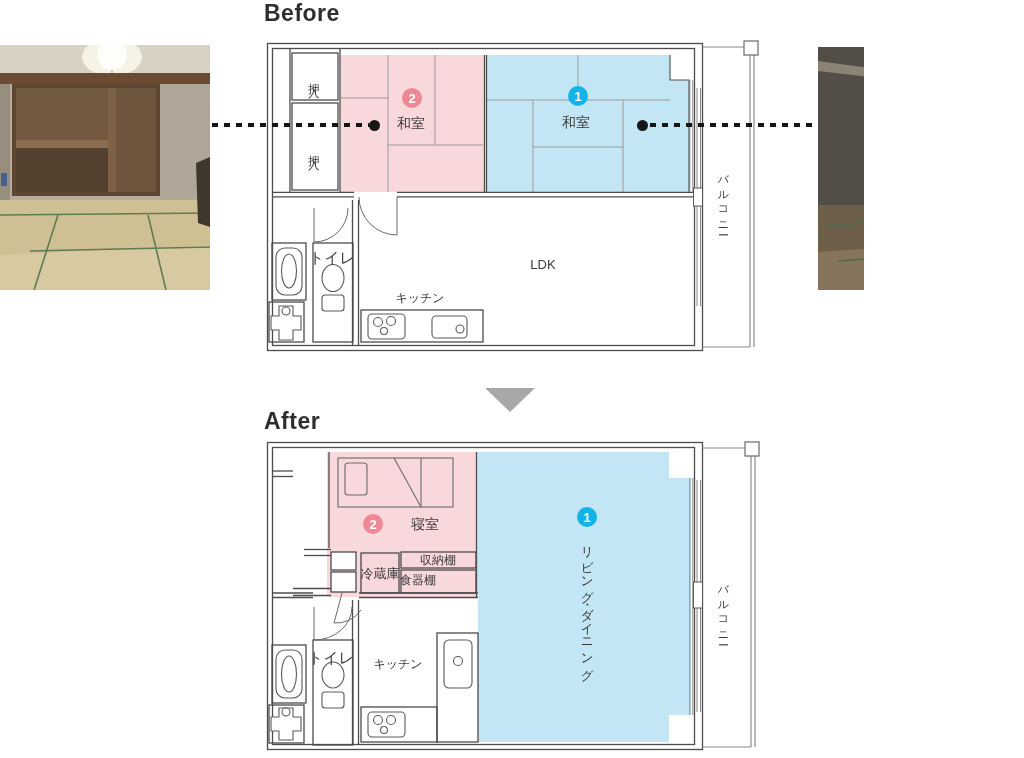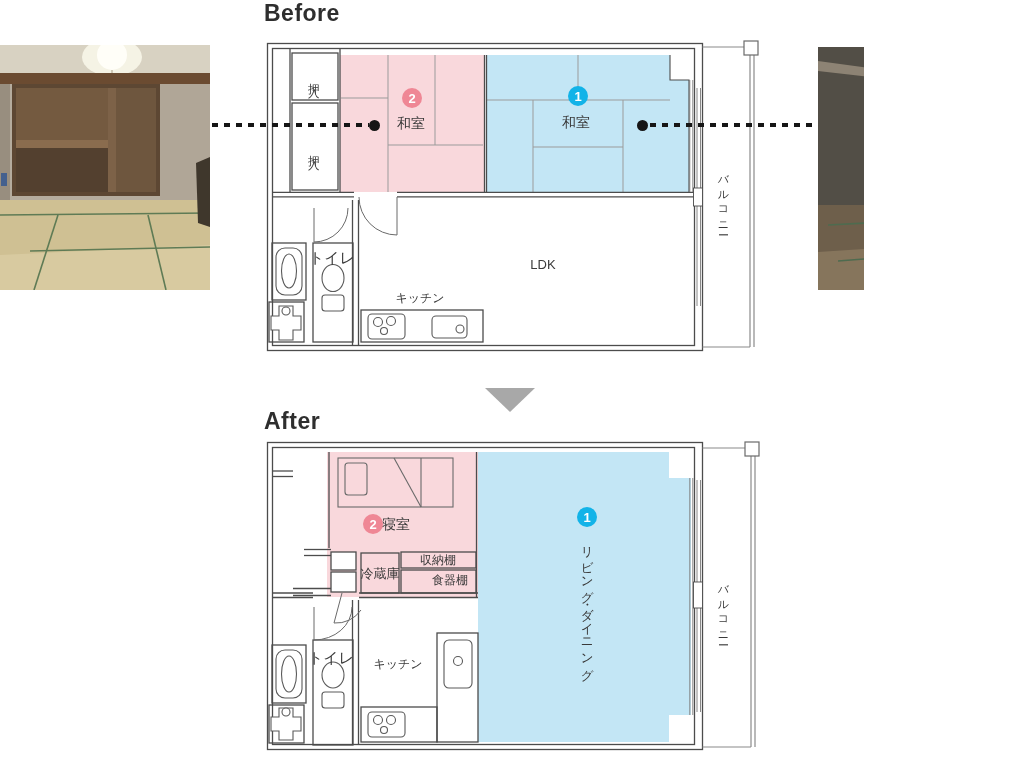--- a/index.html
+++ b/index.html
@@ -277,23 +277,23 @@
   <div class="badge pink" style="left:412px;top:98px;">2</div>
   <div class="lbl s14" style="left:411px;top:123px;">和室</div>
   <div class="badge blue" style="left:578px;top:96px;">1</div>
   <div class="lbl s14" style="left:576px;top:122px;">和室</div>
   <div class="lbl s11" style="left:332px;top:257px;">トイレ</div>
   <div class="lbl s12" style="left:420px;top:298px;">キッチン</div>
   <div class="lbl s13" style="left:543px;top:264px;">LDK</div>
   <div class="lbl v balc" style="left:723px;top:200px;">バルコニー</div>
 
   <div class="badge pink" style="left:373px;top:524px;">2</div>
-  <div class="lbl s14" style="left:396px;top:524px;">寝室</div>
+  <div class="lbl s14" style="left:425px;top:524px;">寝室</div>
   <div class="lbl s85" style="left:380px;top:573px;">冷蔵庫</div>
   <div class="lbl s12" style="left:438px;top:560px;">収納棚</div>
-  <div class="lbl s12" style="left:450px;top:580px;">食器棚</div>
+  <div class="lbl s12" style="left:418px;top:580px;">食器棚</div>
   <div class="badge blue" style="left:587px;top:517px;">1</div>
   <div class="lbl v living" style="left:587px;top:606px;">リビング・ダイニング</div>
   <div class="lbl s11" style="left:331px;top:657px;">トイレ</div>
   <div class="lbl s12" style="left:398px;top:664px;">キッチン</div>
   <div class="lbl v balc" style="left:723px;top:610px;">バルコニー</div>
 
 </div>
 
 </body></html>

